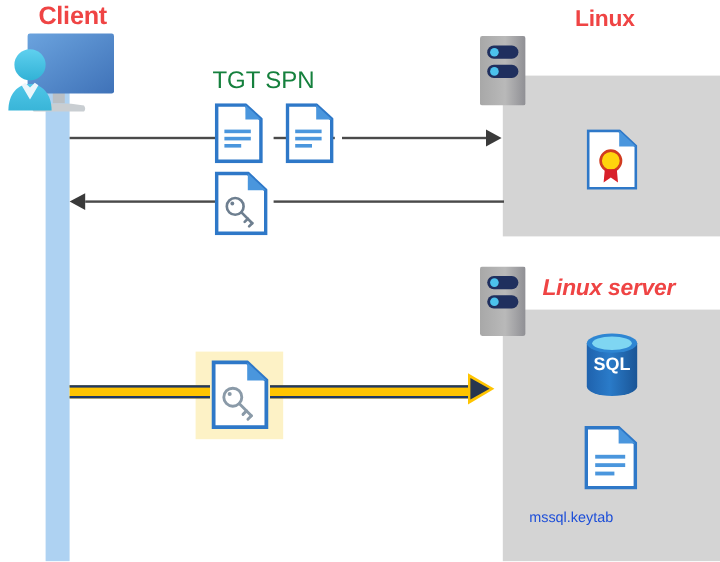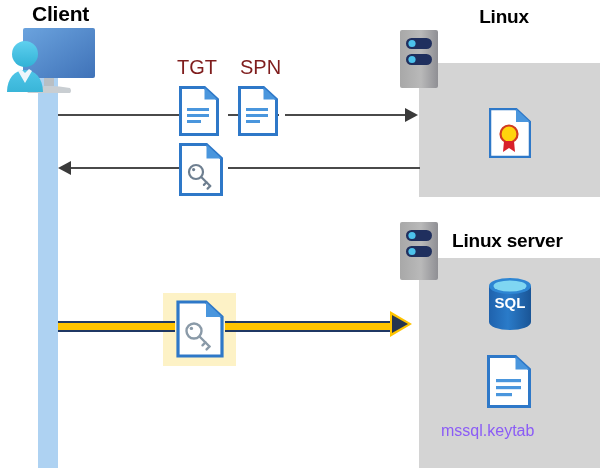--- a/index.html
+++ b/index.html
@@ -21,54 +21,55 @@
   .abs { position: absolute; }
 
   
   .panel {
     background: #d4d4d4;
   }
 
   
   .title {
     font-weight: bold;
-    color: #000000;
+    color: #ef4444;
     letter-spacing: -0.2px;
   }
   .title-client {
     font-size: 21px;
     line-height: 24px;
   }
   .title-dc {
     font-size: 19px;
     line-height: 25px;
     text-align: center;
     width: 160px;
   }
   .title-linux {
     font-size: 19px;
     line-height: 25px;
+    font-style: italic;
   }
 
   
   .lifeline {
     background: #aed2f2;
   }
 
   
   .msg-label {
     font-size: 20px;
-    color: #7f1d1d;
+    color: #15803d;
     line-height: 22px;
     white-space: nowrap;
     text-align: right;
   }
   .file-label {
-    font-size: 16px;
-    color: #8b5cf6;
+    font-size: 12px;
+    color: #1d4ed8;
     line-height: 22px;
     white-space: nowrap;
   }
 
   
   .line-gray {
     background: #4a4a4a;
     height: 2px;
   }
   .arrowhead-right {
@@ -245,21 +246,21 @@
   <div class="abs" style="left:179px; top:86px; width:40px; height:50px;">
     <svg class="icon" width="40" height="50" viewBox="0 0 40 50" xmlns="http://www.w3.org/2000/svg">
       <path d="M1.5 1.5 h24 l13 12 v35 h-37 z" fill="#ffffff" stroke="#2e78c8" stroke-width="3"></path>
       <path d="M25.5 1.5 v12 h13 z" fill="#4a96dd"></path>
       <rect x="8" y="22" width="22" height="3" fill="#4a96dd"></rect>
       <rect x="8" y="28" width="22" height="3" fill="#4a96dd"></rect>
       <rect x="8" y="34" width="14" height="3" fill="#4a96dd"></rect>
     </svg>
   </div>
 
-  <div class="abs msg-label" style="left:240px; top:56px;">SPN</div>
+  <div class="abs msg-label" style="left:221px; top:56px;">SPN</div>
   <div class="abs" style="left:238px; top:86px; width:40px; height:50px;">
     <svg class="icon" width="40" height="50" viewBox="0 0 40 50" xmlns="http://www.w3.org/2000/svg">
       <path d="M1.5 1.5 h24 l13 12 v35 h-37 z" fill="#ffffff" stroke="#2e78c8" stroke-width="3"></path>
       <path d="M25.5 1.5 v12 h13 z" fill="#4a96dd"></path>
       <rect x="8" y="22" width="22" height="3" fill="#4a96dd"></rect>
       <rect x="8" y="28" width="22" height="3" fill="#4a96dd"></rect>
       <rect x="8" y="34" width="14" height="3" fill="#4a96dd"></rect>
     </svg>
   </div>
 

